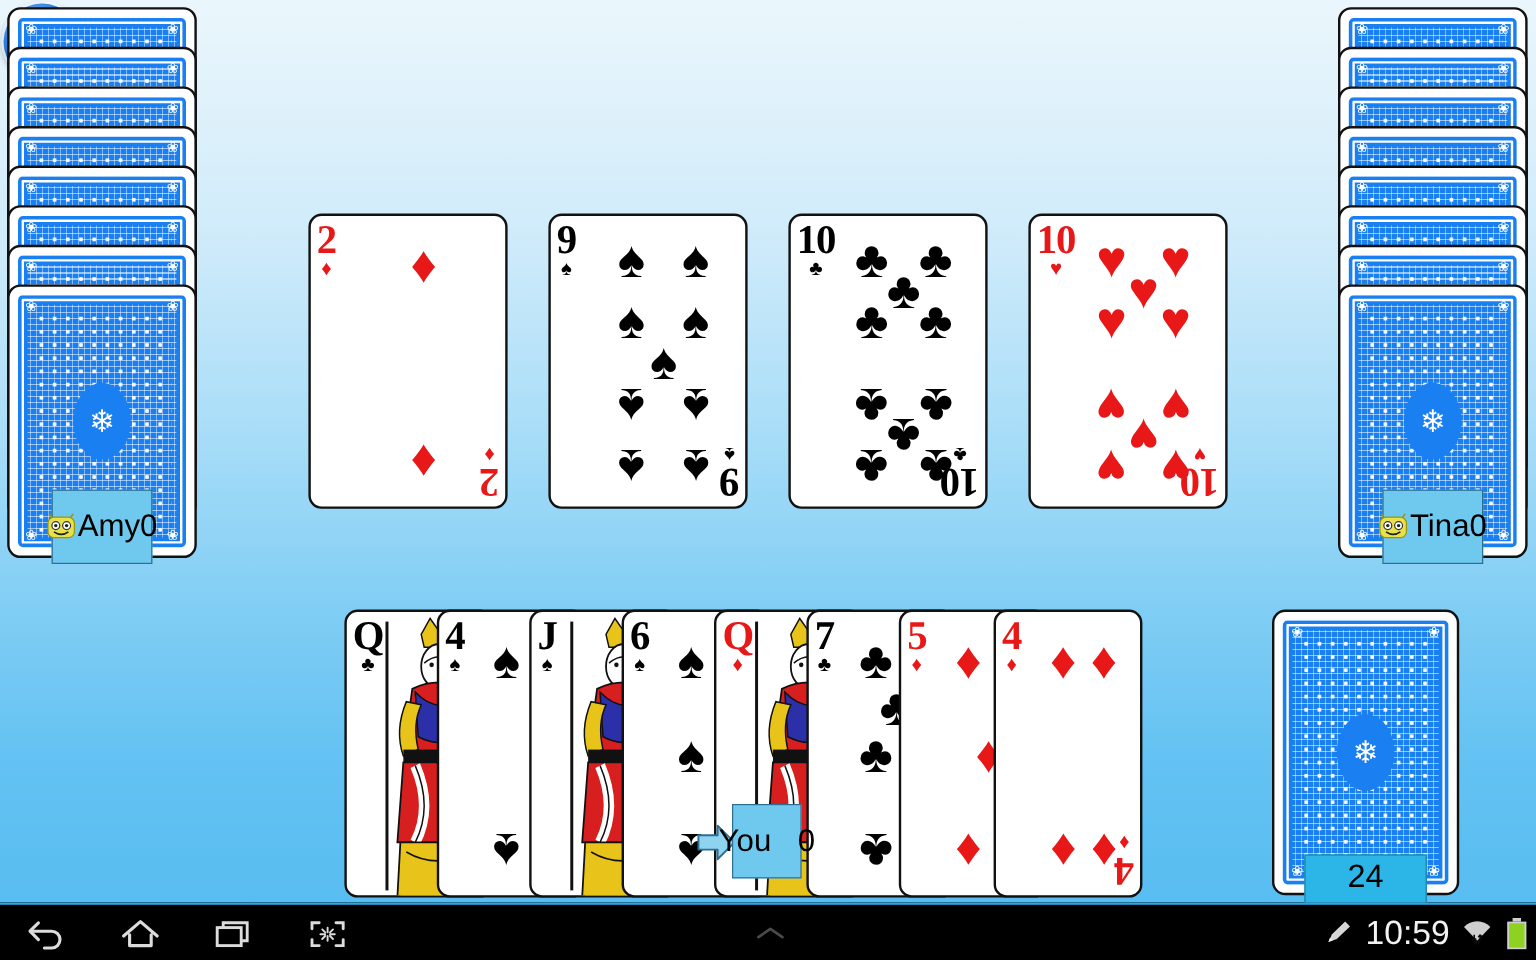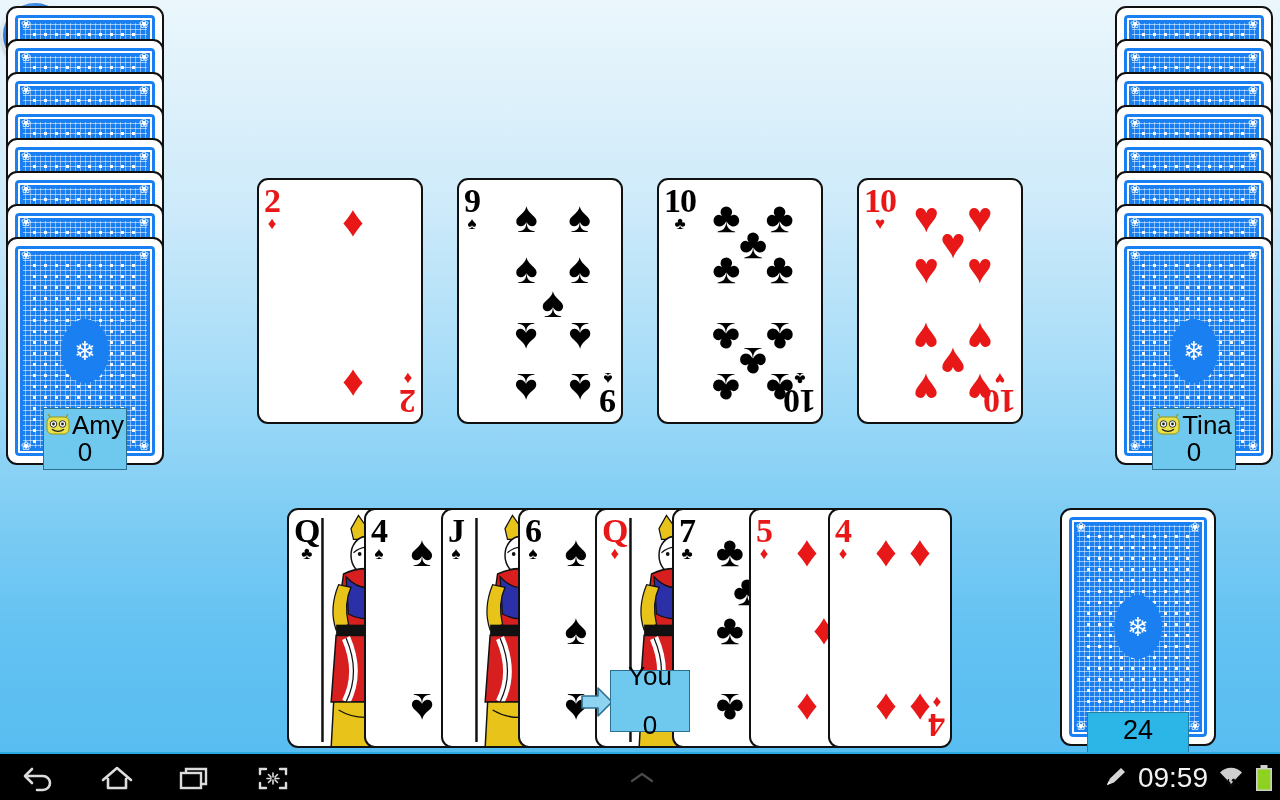--- a/index.html
+++ b/index.html
@@ -79,21 +79,21 @@
     position:absolute; left:0; top:0; right:0; bottom:0;
     overflow:hidden;
   }
   
   .badge {
     position:absolute;
     background:#6fc9ee;
     border:1px solid #2b6f91;
     color:#000;
     font-family:"Liberation Sans", sans-serif;
-    display:flex; flex-direction:column; align-items:center; justify-content:center;
+    display:flex; flex-direction:row; align-items:center; justify-content:center;
     line-height:1.05;
   }
   .badge .nm { font-size:26px; white-space:nowrap; display:flex; align-items:center; gap:2px;}
   .badge .sc { font-size:26px; }
   .bot-face {
     width:24px; height:22px; display:inline-block; position:relative; flex:none;
   }
   
   #points {
     position:absolute;
@@ -606,21 +606,21 @@
             <span class="suit red" style="font-size:17px">♦</span>
           </div>
         </div>
       </div>
 
     <div id="turnarrow" style="left: 580px; top: 685px; z-index: 99;">
       <svg width="34" height="34" viewBox="0 0 34 34">
         <path d="M2 11 H18 V3 L32 17 L18 31 V23 H2 Z" fill="#8ed3f0" stroke="#2b6f91" stroke-width="1.6" stroke-linejoin="round"></path>
       </svg>
     </div>
-    <div class="badge" id="you-badge" style="left: 610px; top: 670px; width: 80px; height: 62px; z-index: 99; gap: 22px;">
+    <div class="badge" id="you-badge" style="left: 610px; top: 670px; width: 58px; height: 62px; z-index: 99; gap: 22px;">
       <span class="nm">
           <span>You</span>
         </span>
       <span class="sc">0</span>
     </div>
 
     <div class="cardback" id="stock" style="left: 1060px; top: 508px; width: 156px; height: 238px;">
       <div class="cb-inner">
         <div class="cb-dots"></div>
         <div class="cb-medallion">❄</div>
@@ -669,21 +669,21 @@
         <path d="M5 11 L15 4 L25 11" fill="none" stroke="#4a4a4a" stroke-width="2.2" stroke-linecap="round" stroke-linejoin="round"></path>
       </svg>
     </div>
     <div class="navright">
       <span class="sysicon">
         <svg width="28" height="26" viewBox="0 0 28 26">
           <path d="M6 20 L9 13.5 L20 3 L24 7 L13 17.5 Z" fill="#d6d6d6"></path>
           <path d="M6 20 L9.8 18.6 L7.4 16.2 Z" fill="#efefef"></path>
         </svg>
       </span>
-      <span id="clock">09:59</span>
+      <span id="clock">10:59</span>
       <span class="sysicon">
         <svg width="28" height="26" viewBox="0 0 28 26">
           <path d="M14 19 L3 7.5 A15 15 0 0 1 25 7.5 Z" fill="#cfcfcf"></path>
           <path d="M11 19 L14 23 L17 19 Z" fill="#0b0b0b"></path>
           <path d="M11.5 14 v5 M11.5 19 l-1.6 -2 M11.5 19 l1.6 -2" stroke="#0b0b0b" stroke-width="1.3" fill="none"></path>
           <path d="M16.5 19 v-5 M16.5 14 l-1.6 2 M16.5 14 l1.6 2" stroke="#0b0b0b" stroke-width="1.3" fill="none"></path>
         </svg>
       </span>
       <span class="sysicon">
         <svg width="20" height="28" viewBox="0 0 20 28">

